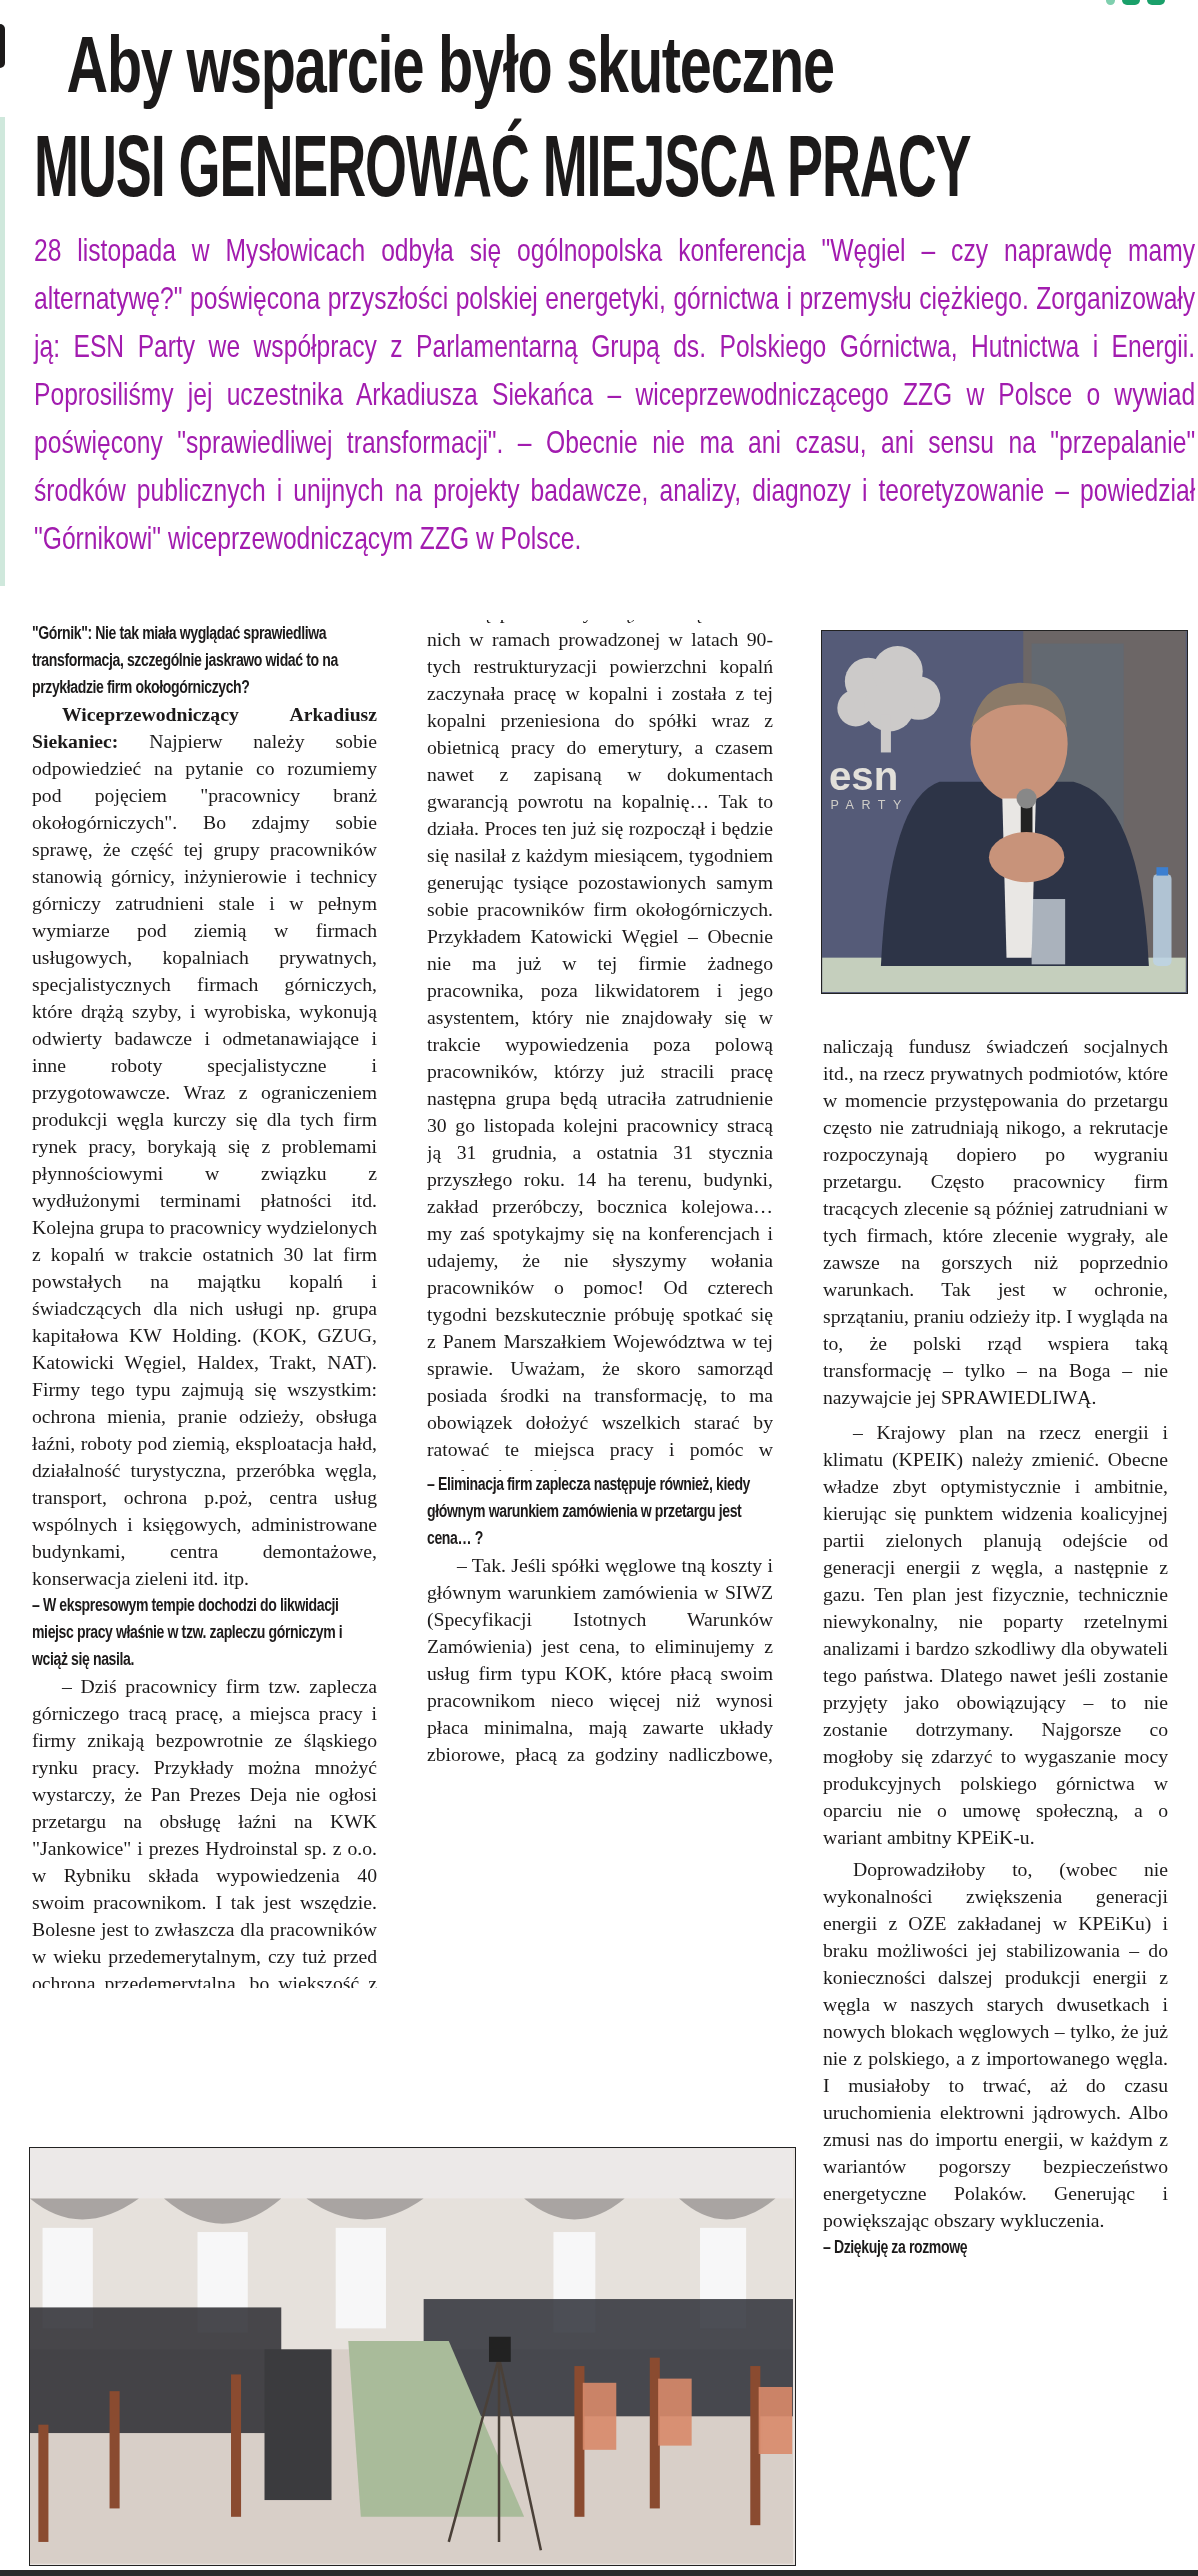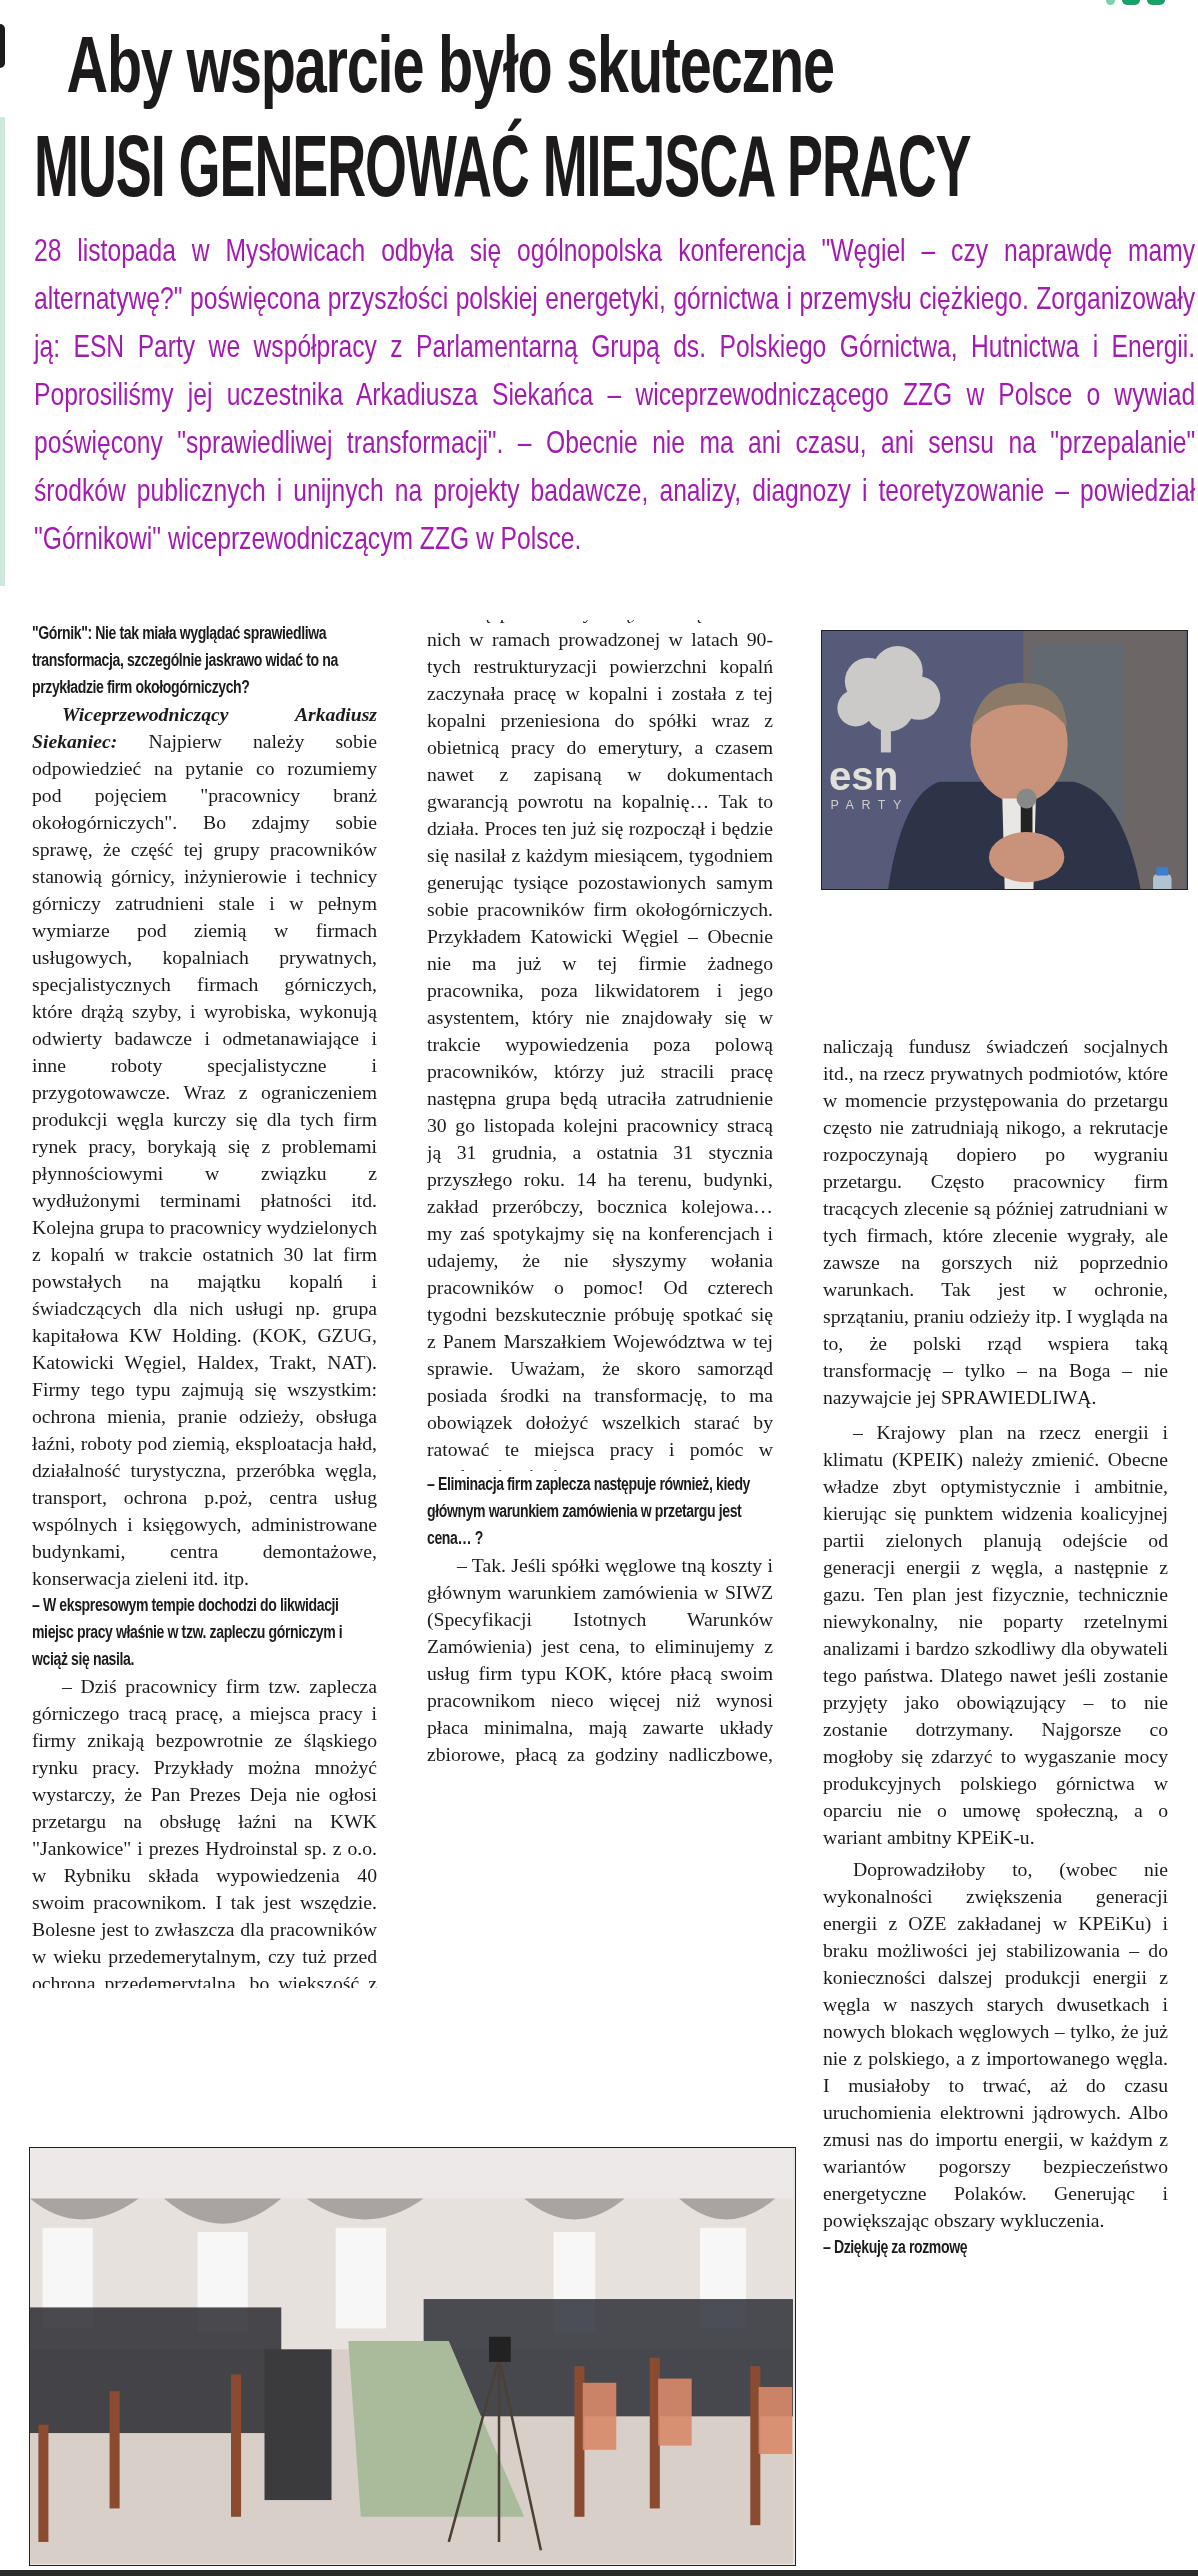--- a/index.html
+++ b/index.html
@@ -22,28 +22,28 @@
     text-align: justify; color: #a21caf; }
   .lead .lead-inner { display: block; width: 1508px; transform: scaleX(0.77); transform-origin: left top; text-align: justify; }
 
   .col { position: absolute; font-family: "Liberation Serif", serif; font-size: 19.7px; line-height: 27px;
     text-align: justify; hyphens: manual; color: #1c1a1a; }
   .col p { margin: 0; }
   .col .indent { text-indent: 30px; }
   .col .q { font-family: "Liberation Sans", sans-serif; font-weight: 700; font-size: 17.6px; line-height: 27px;
     text-align: left; letter-spacing: -0.5px; transform-origin: left; }
   .col .q span.qi { display: inline-block; width: 125%; transform: scaleX(0.8); transform-origin: left; }
-  .col b { font-weight: 700; font-style: italic; }
+  .col b { font-weight: 700; }
 
   #col1 { left: 32px; top: 620px; width: 345px; }
   #col2 { left: 427px; top: 620px; width: 346px; }
   #col3 { left: 823px; top: 1036px; width: 345px; }
 
   .photo { position: absolute; border: 1.7px solid #222; overflow: hidden; box-sizing: border-box; }
-  #photo-speaker { left: 821px; top: 630px; width: 367px; height: 260px; background: #5a5f78; }
+  #photo-speaker { left: 821px; top: 630px; width: 367px; height: 364px; background: #5a5f78; }
   #photo-hall { left: 29px; top: 2147px; width: 767px; height: 419px; background: #e9e4e0; }
 
   .bottom-rule { position: absolute; left: 0; top: 2570px; width: 1199px; height: 5.9px; background: #2a2a2a; }
 </style>
 </head>
 <body>
 
 <div class="margin-glyph"></div>
 <div class="margin-strip"></div>
 <div class="corner-mark">

